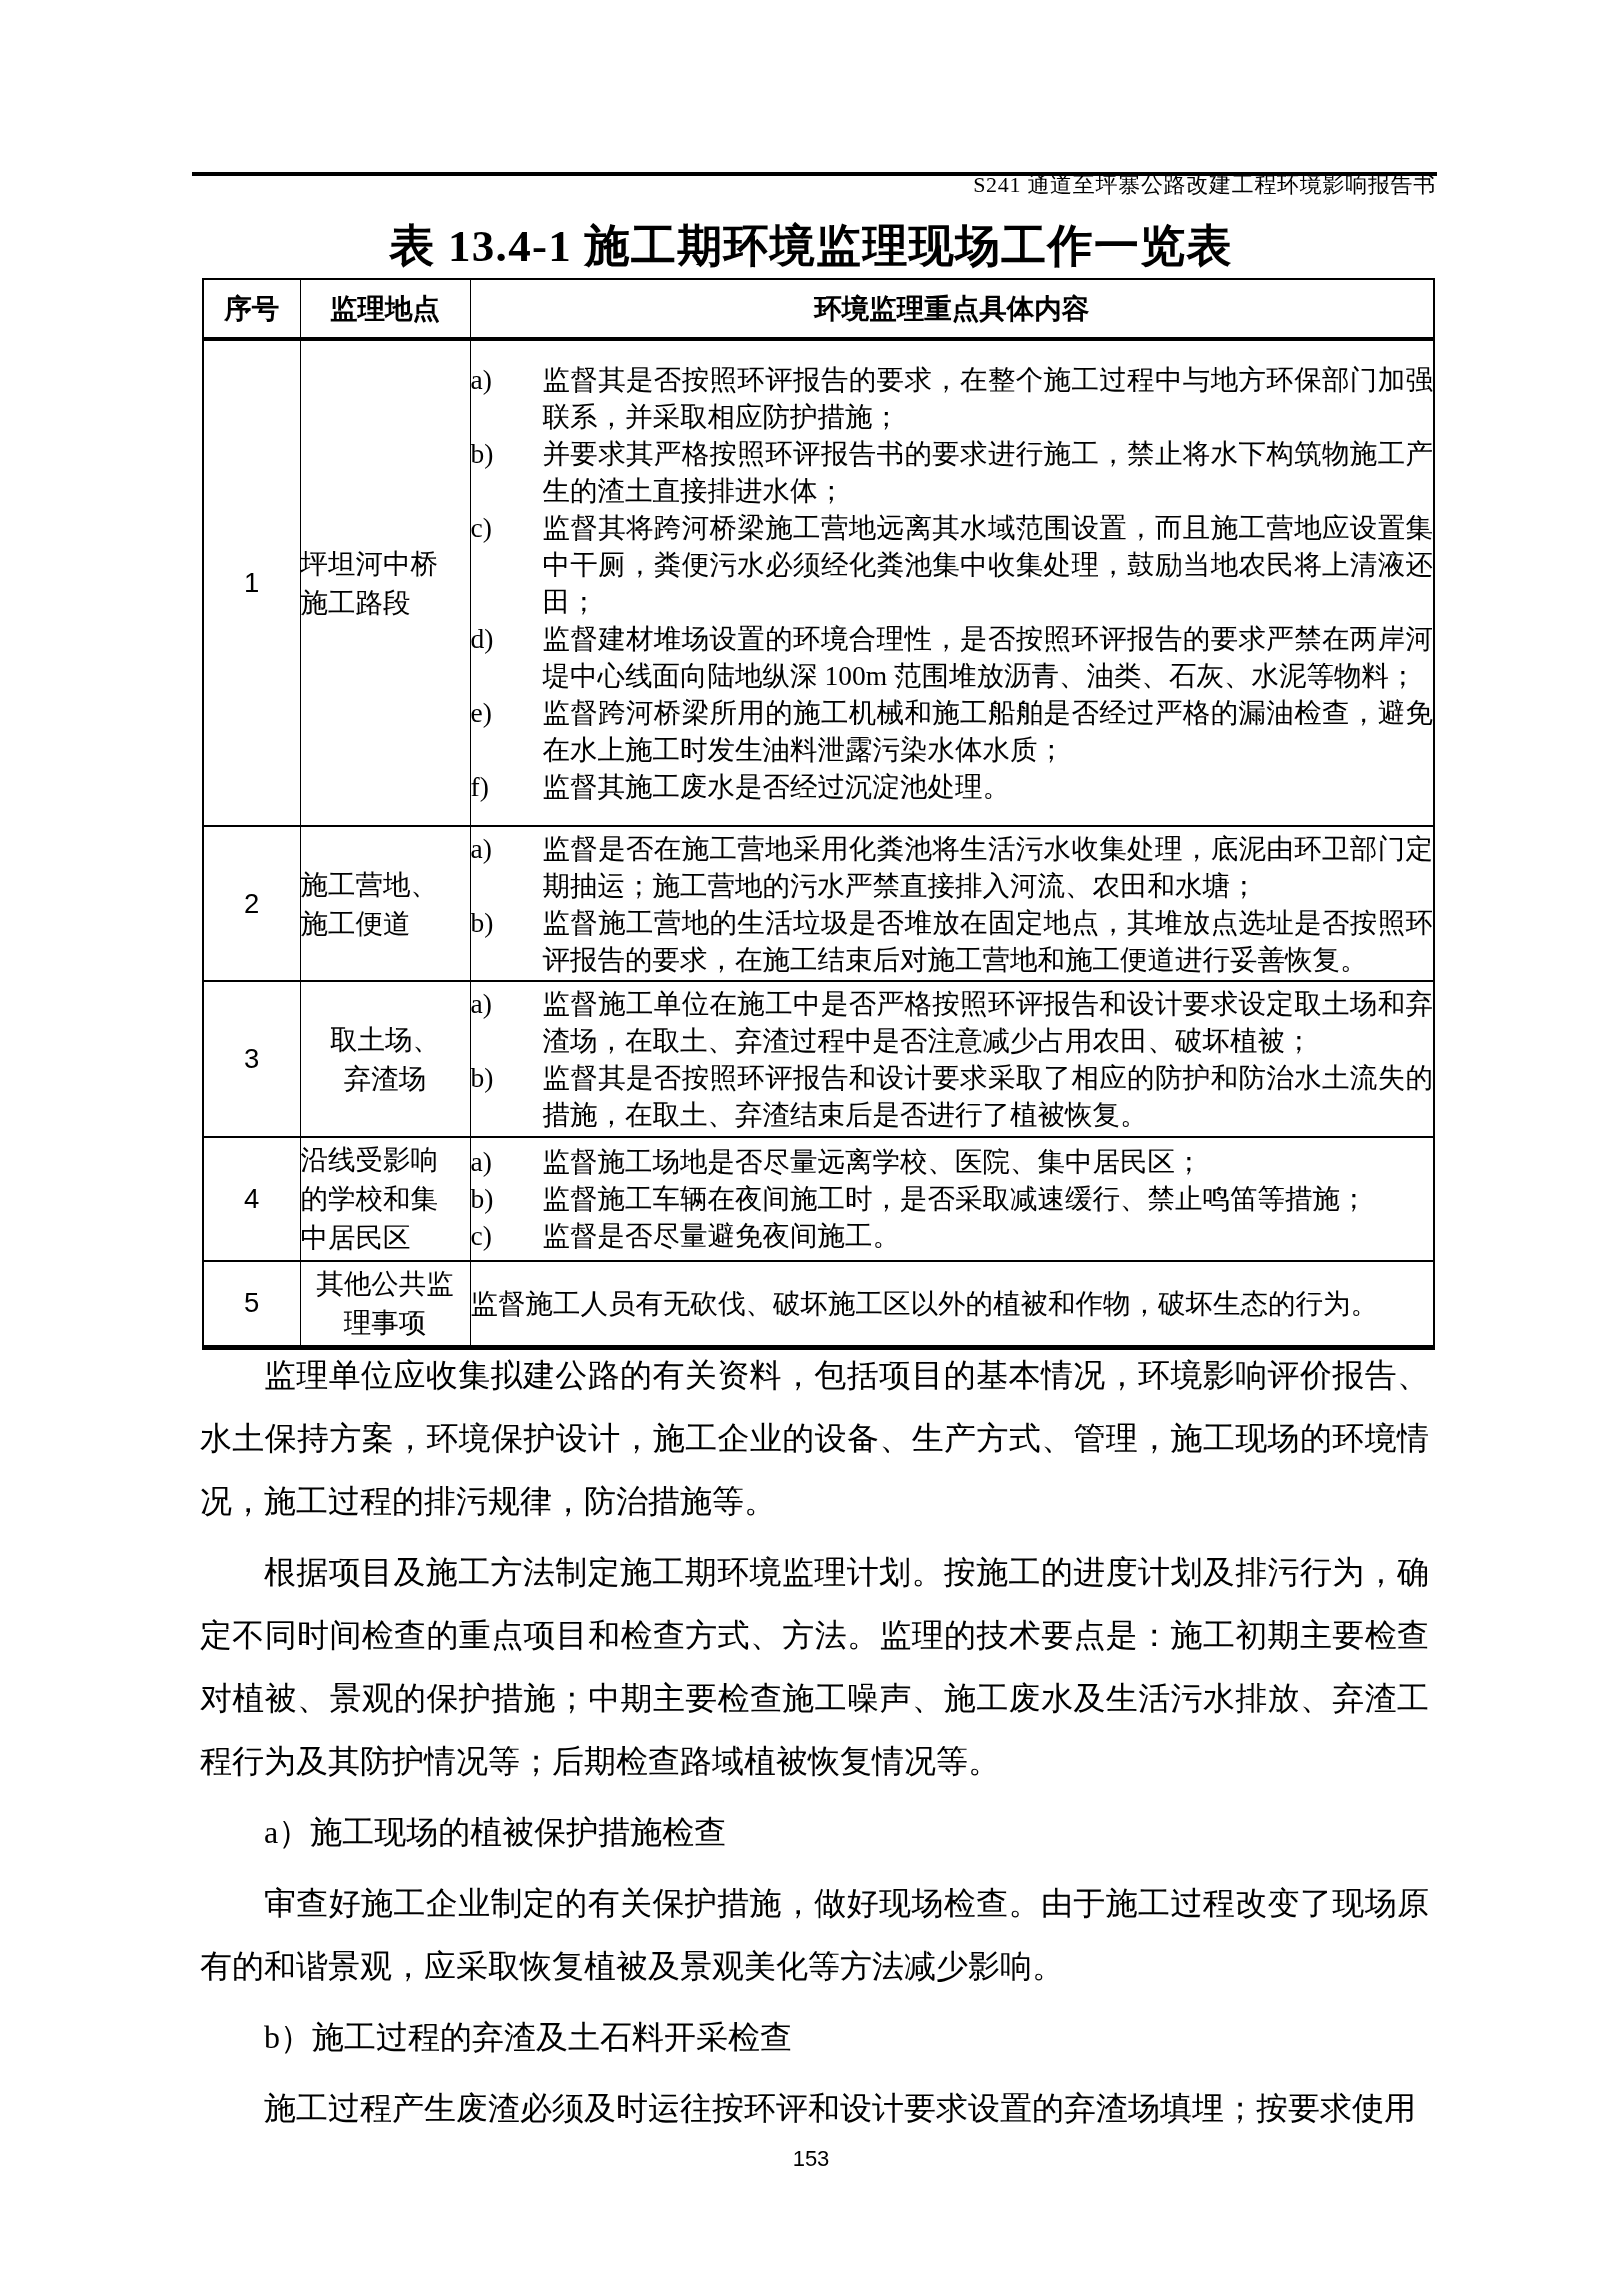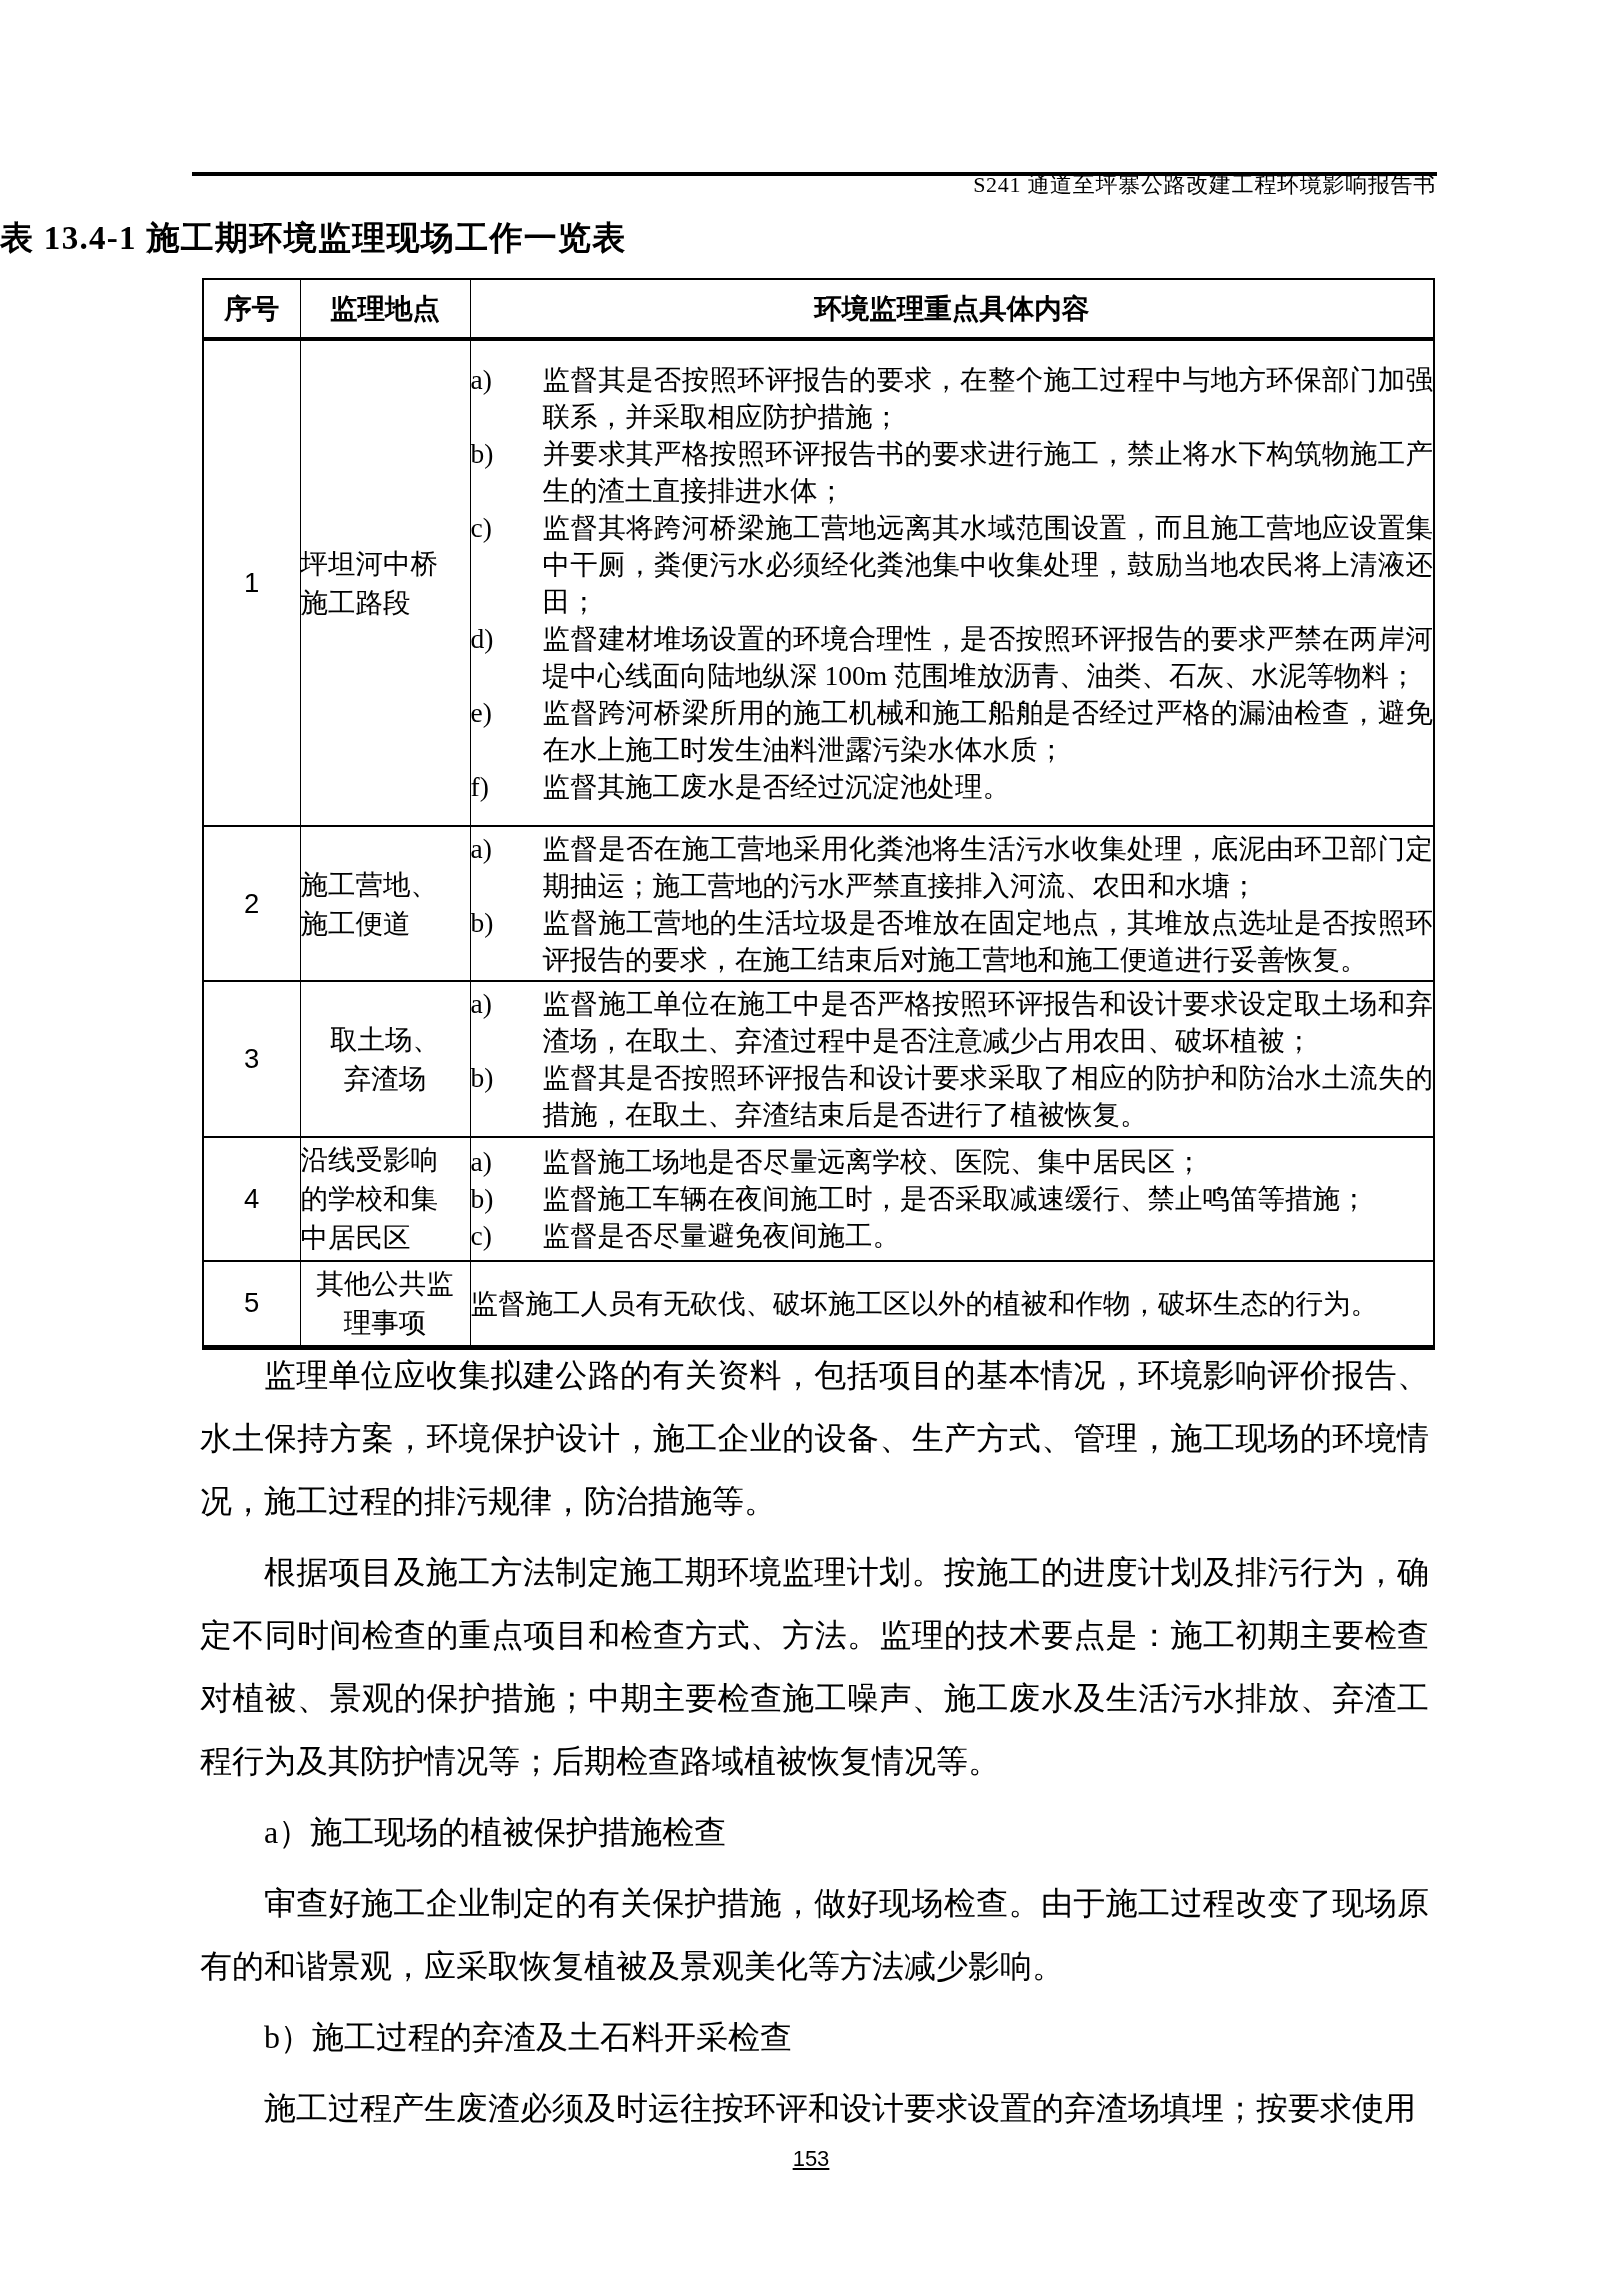--- a/index.html
+++ b/index.html
@@ -8,22 +8,22 @@
     font-family:"Liberation Serif","DejaVu Serif",serif;color:#000;
   }
   .doc-header{
     position:absolute;top:128px;right:186px;
     font-size:22px;letter-spacing:0.7px;white-space:nowrap;margin-top:42px;
   }
   .header-rule{
     position:absolute;top:172px;left:192px;width:1245px;height:3.9px;background:#000;
   }
   .table-caption{
-    position:absolute;top:216px;left:0;width:100%;
-    font-size:33px;font-weight:bold;letter-spacing:1.3px;
+    position:absolute;top:216px;left:0;width:100%;text-align:center;
+    font-size:45px;font-weight:bold;letter-spacing:1.3px;
   }
   table.monitor{
     position:absolute;top:278px;left:202px;width:1232px;
     border-collapse:collapse;table-layout:fixed;
     border:2.6px solid #000;border-bottom-width:5.2px;
   }
   table.monitor th, table.monitor td{
     border:1.3px solid #000;border-top-width:2.6px;border-bottom-width:2.6px;
     padding:2.6px 0;vertical-align:middle;
   }
@@ -51,21 +51,21 @@
   .item .itext{flex:1 1 auto;text-align:justify;}
   tr.r1{height:487px;} tr.r2{height:147px;} tr.r3{height:149px;}
   tr.r4{height:110px;} tr.r5{height:74px;}
   .bodytext{
     position:absolute;top:1336px;left:192px;width:1245px;
     font-size:32px;line-height:63px;
   }
   .bodytext p{margin:8px;text-align:justify;text-indent:64px;}
   .page-number{
     position:absolute;top:2146px;left:0;width:100%;text-align:center;
-    font-family:"Liberation Sans","DejaVu Sans",sans-serif;font-size:22px;text-decoration:underline;
+    font-family:"Liberation Sans","DejaVu Sans",sans-serif;font-size:22px;
   }
 </style>
 </head>
 <body>
 
 <div class="doc-header">S241 通道至坪寨公路改建工程环境影响报告书</div>
 <div class="header-rule"></div>
 
 <div class="table-caption">表 13.4-1 施工期环境监理现场工作一览表</div>
 

